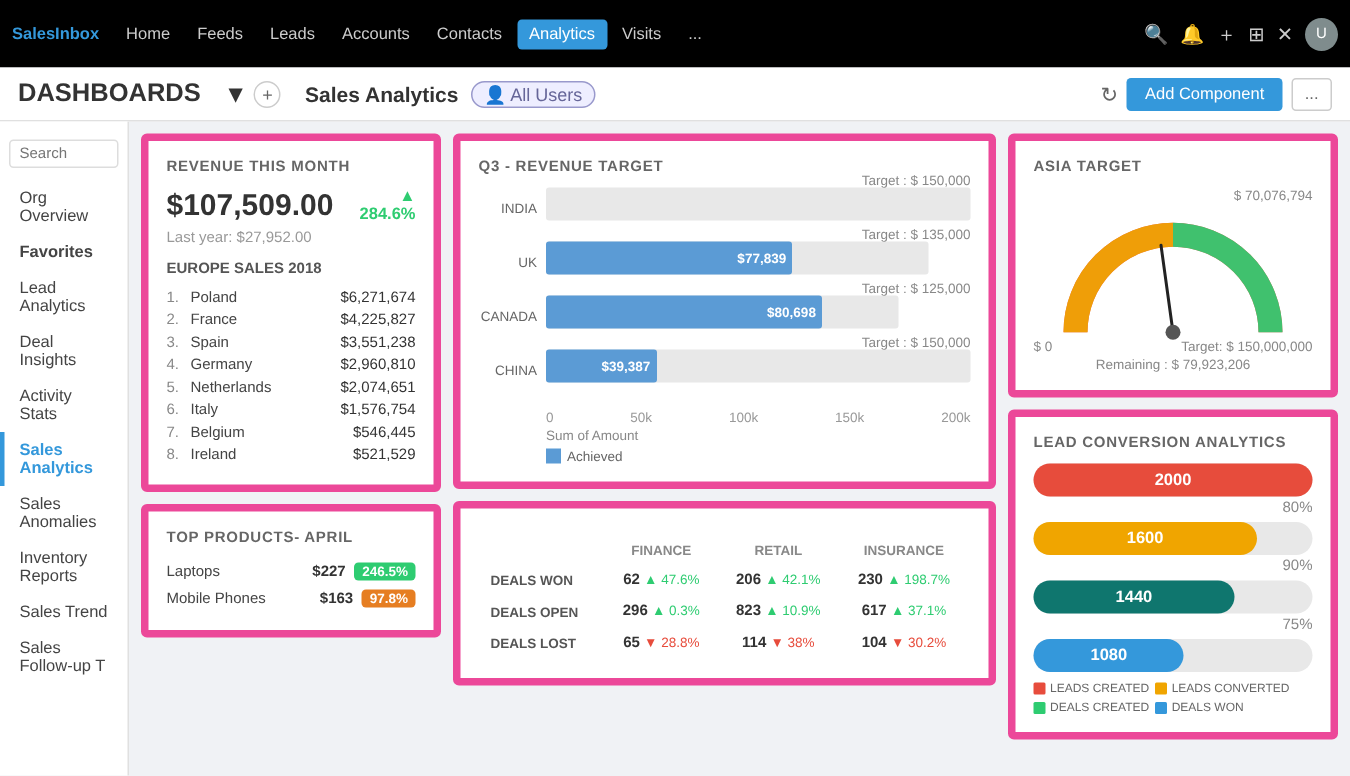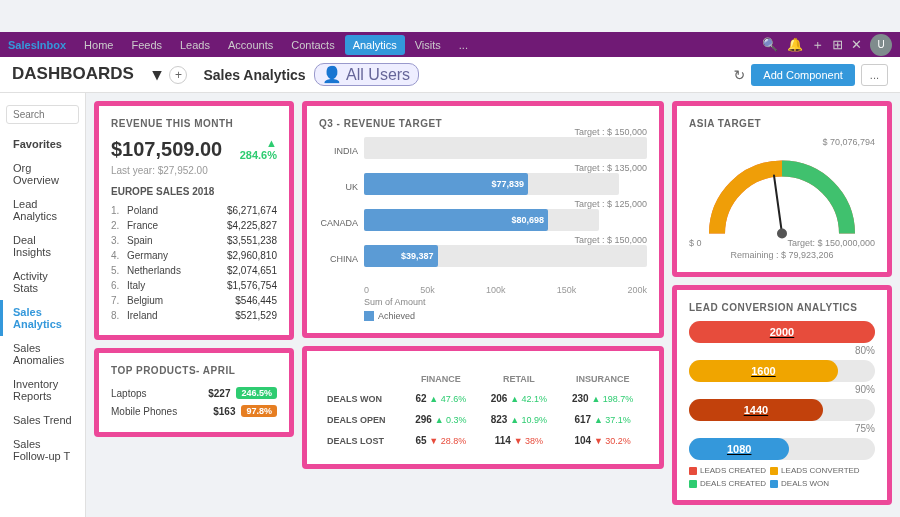--- a/index.html
+++ b/index.html
@@ -1,32 +1,32 @@
 <!DOCTYPE html>
 <html><head>
   <meta charset="utf-8">
   <style>
     * { margin: 0; padding: 0; box-sizing: border-box; }
     body { font-family: Arial, sans-serif; font-size: 12px; background: #f0f2f5; width: 900px; height: 517px; overflow: hidden; }
 
     
-    .top-nav { background: #701a75; height: 25px; display: flex; align-items: center; padding: 0 8px; gap: 2px; margin-top: 32px; }
+    .top-nav { background: #000000; height: 45px; display: flex; align-items: center; padding: 0 8px; gap: 2px; }
     .top-nav .logo { color: #3498db; font-weight: bold; font-size: 11px; margin-right: 8px; }
     .nav-item { color: #ccc; font-size: 11px; padding: 4px 8px; cursor: pointer; border-radius: 3px; }
     .nav-item:hover, .nav-item.active { background: #3498db; color: white; }
     .nav-right { margin-left: auto; display: flex; align-items: center; gap: 8px; }
     .nav-icon { color: #ccc; font-size: 13px; cursor: pointer; }
     .avatar { width: 22px; height: 22px; border-radius: 50%; background: #7f8c8d; display: flex; align-items: center; justify-content: center; color: white; font-size: 10px; }
 
     
     .sub-nav { background: white; height: 36px; display: flex; align-items: center; padding: 0 12px; border-bottom: 1px solid #e0e0e0; gap: 8px; }
     .dashboards-btn { font-size: 17px; font-weight: bold; color: #333; display: flex; align-items: flex-start; gap: 19px; cursor: pointer; }
     .add-btn { width: 18px; height: 18px; border-radius: 50%; border: 1px solid #ccc; display: flex; align-items: center; justify-content: center; font-size: 12px; cursor: pointer; color: #666; }
     .page-title { font-size: 14px; font-weight: bold; color: #333; margin-left: 8px; }
-    .all-users-badge { background: #eef; border: 1px solid #99c; border-radius: 10px; padding: 1px 8px; font-size: 16px; color: #669; }
+    .all-users-badge { background: #eef; border: 1px solid #99c; border-radius: 10px; padding: 1px 8px; font-size: 12px; color: #669; }
     .sub-nav-right { margin-left: auto; display: flex; align-items: center; gap: 6px; }
     .refresh-icon { color: #666; font-size: 14px; cursor: pointer; }
     .add-component-btn { background: #3498db; color: white; border: none; border-radius: 3px; padding: 5px 12px; font-size: 11px; cursor: pointer; }
     .more-btn { border: 1px solid #ccc; border-radius: 3px; padding: 4px 8px; font-size: 11px; cursor: pointer; color: #666; background: white; }
 
     
     .main-layout { display: flex; height: calc(517px - 68px); }
 
     
     .sidebar { width: 86px; background: white; border-right: 1px solid #e0e0e0; padding: 8px 0; flex-shrink: 0; }
@@ -65,21 +65,21 @@
     .bar-target { position: absolute; top: -10px; right: 0; font-size: 9px; color: #888; white-space: nowrap; }
     .chart-axis { display: flex; justify-content: space-between; padding: 4px 0 0 45px; font-size: 9px; color: #999; }
     .chart-legend { display: flex; align-items: center; gap: 4px; margin-top: 4px; padding-left: 45px; font-size: 9px; color: #666; }
     .legend-box { width: 10px; height: 10px; background: #5b9bd5; }
     .industry-table { width: 100%; font-size: 10px; margin-top: 6px; }
     .industry-table th { text-align: center; color: #888; font-weight: bold; padding: 3px; font-size: 9px; text-transform: uppercase; }
     .industry-table td { padding: 4px 6px; text-align: center; color: #333; }
     .industry-table .row-label { text-align: left; font-weight: bold; color: #555; font-size: 9px; text-transform: uppercase; }
     .gauge-container { display: flex; flex-direction: column; align-items: center; margin-top: 4px; }
     .gauge-info { font-size: 9px; color: #888; margin-top: 2px; text-align: center; }
-    .lead-bar-bg { background: #e8e8e8; height: 22px; border-radius: 11px; position: relative; margin-bottom: 2px; text-decoration: underline; }
+    .lead-bar-bg { background: #e8e8e8; height: 22px; border-radius: 11px; position: relative; margin-bottom: 2px; }
     .lead-bar-fill { height: 22px; border-radius: 11px; display: flex; align-items: center; justify-content: center; }
     .lead-bar-text { font-size: 11px; font-weight: bold; color: white; }
     .lead-percent { font-size: 10px; color: #888; text-align: right; margin-bottom: 4px; }
     .lead-legend { display: flex; flex-wrap: wrap; gap: 4px; margin-top: 6px; }
     .legend-item { display: flex; align-items: center; gap: 3px; font-size: 8px; color: #666; }
     .legend-dot { width: 8px; height: 8px; border-radius: 1px; }
 
     
     svg.gauge-svg { width: 160px; height: 95px; }
   </style>
@@ -121,22 +121,22 @@
     <span class="refresh-icon">↻</span>
     <button class="add-component-btn">Add Component</button>
     <button class="more-btn">...</button>
   </div>
 </div>
 
 <div class="main-layout">
 
   <div class="sidebar">
     <input class="search-box" type="text" placeholder="Search" style="">
+    <div class="sidebar-item">Org Overview</div>
     <div class="sidebar-item favorites">Favorites</div>
-    <div class="sidebar-item">Org Overview</div>
     <div class="sidebar-item">Lead Analytics</div>
     <div class="sidebar-item">Deal Insights</div>
     <div class="sidebar-item">Activity Stats</div>
     <div class="sidebar-item active">Sales Analytics</div>
     <div class="sidebar-item">Sales Anomalies</div>
     <div class="sidebar-item">Inventory Reports</div>
     <div class="sidebar-item">Sales Trend</div>
     <div class="sidebar-item">Sales Follow-up T</div>
   </div>
 
@@ -342,21 +342,21 @@
             <div style="margin-bottom: 3px;">
     <div class="lead-bar-bg">
       <div class="lead-bar-fill" style="width:80%; background:#f0a500;">
         <span class="lead-bar-text">1600</span>
       </div>
     </div>
     <div class="lead-percent">90%</div>
   </div>
             <div style="margin-bottom: 3px;">
     <div class="lead-bar-bg">
-      <div class="lead-bar-fill" style="width:72%; background:#c2410c;">
+      <div class="lead-bar-fill" style="width:72%; background:#0f766e;">
         <span class="lead-bar-text">1440</span>
       </div>
     </div>
     <div class="lead-percent">75%</div>
   </div>
             <div style="margin-bottom: 3px;">
     <div class="lead-bar-bg">
       <div class="lead-bar-fill" style="width:54%; background:#3498db;">
         <span class="lead-bar-text">1080</span>
       </div>

